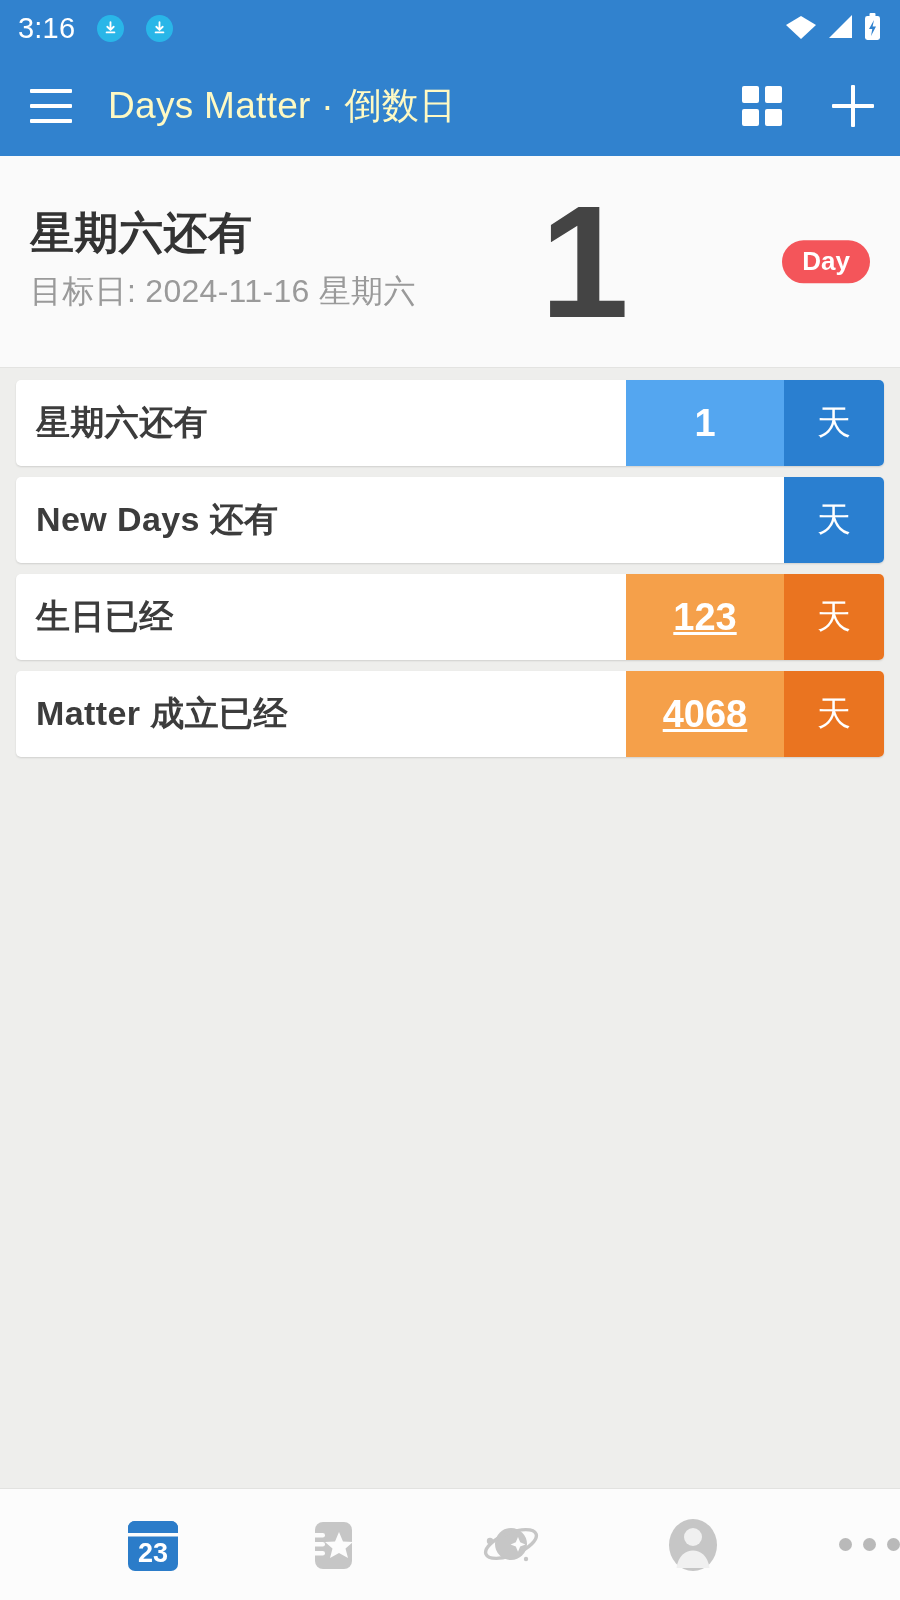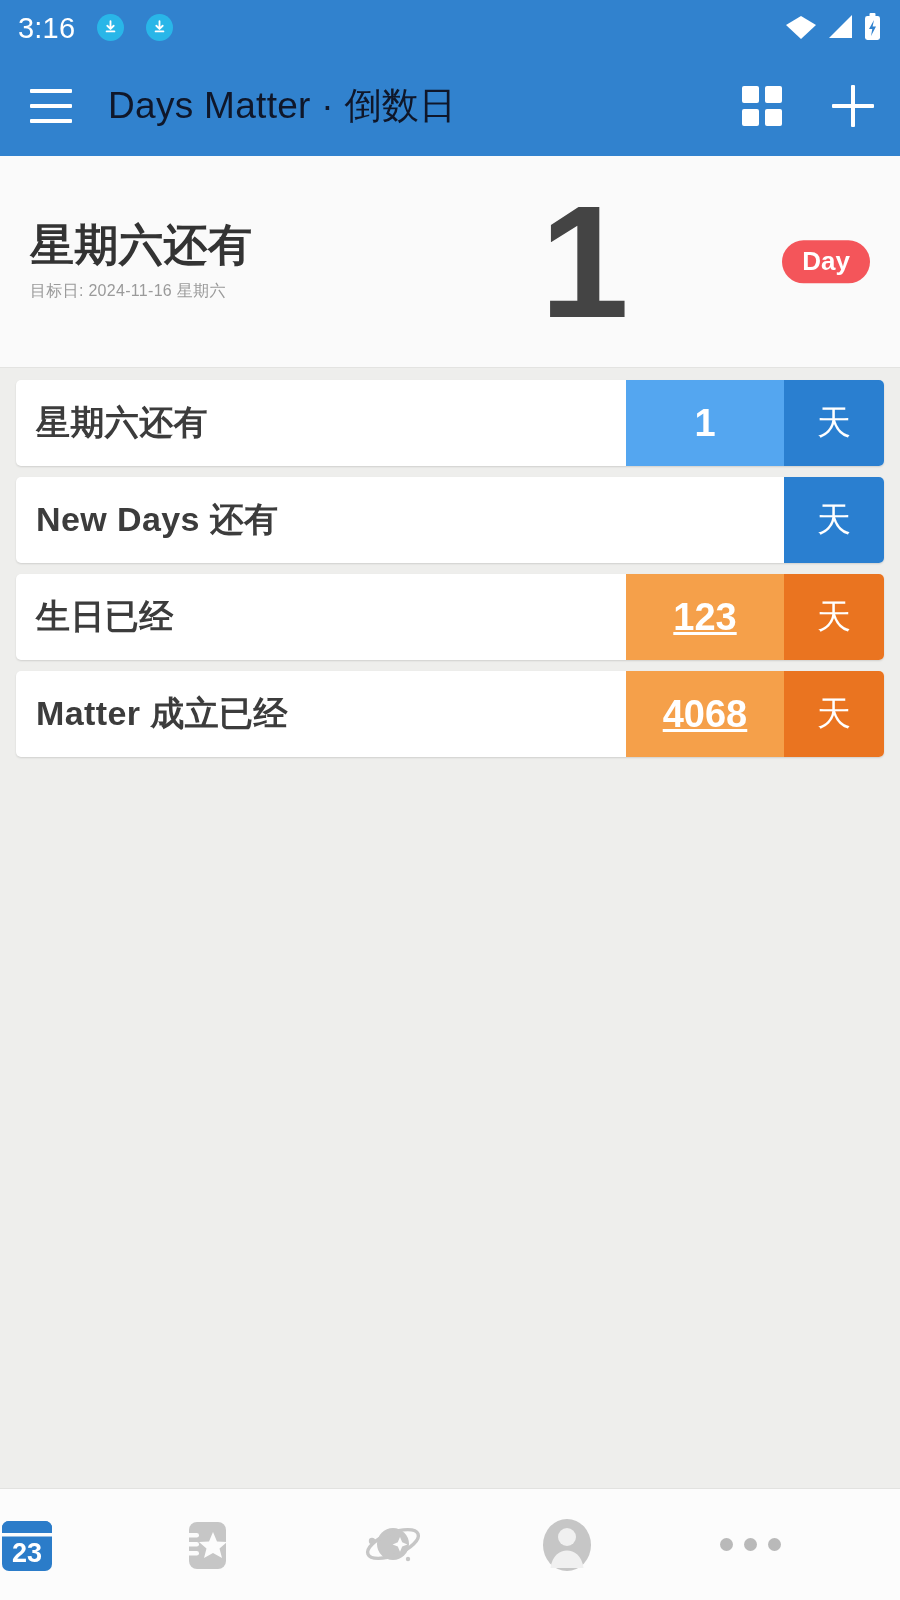--- a/index.html
+++ b/index.html
@@ -24,21 +24,21 @@
     padding: 0 18px;
     flex: 0 0 auto;
   }
   .sb-time {
     color: #ffffff;
     font-size: 29px;
     font-weight: 400;
     letter-spacing: 0.2px;
     line-height: 1;
   }
-  .sb-left { display: flex; align-items: flex-start; gap: 22px; }
+  .sb-left { display: flex; align-items: center; gap: 22px; }
   .sb-right { margin-left: auto; display: flex; align-items: center; gap: 9px; }
   .dl-badge {
     width: 27px; height: 27px; border-radius: 50%;
     background: #29b6e8;
     display: flex; align-items: center; justify-content: center;
   }
   .dl-badge svg { display: block; }
 
   
   .toolbar {
@@ -51,21 +51,21 @@
   .hamburger {
     width: 42px; height: 34px;
     display: flex; flex-direction: column; justify-content: space-between;
     cursor: pointer;
   }
   .hamburger span {
     display: block; height: 4px; width: 100%;
     background: #ffffff; border-radius: 1px;
   }
   .app-title {
-    color: #0f172a;
+    color: #fef9c3;
     font-size: 37px;
     font-weight: 400;
     margin-left: 36px;
     white-space: nowrap;
     letter-spacing: 0.3px;
   }
   .toolbar-actions { margin-left: auto; display: flex; align-items: center; gap: 50px; }
   .grid-icon {
     width: 40px; height: 40px;
     display: grid; grid-template-columns: 17px 17px; grid-template-rows: 17px 17px;
@@ -90,21 +90,21 @@
     padding: 0 30px 0 30px;
     position: relative;
     border-bottom: 1px solid #e3e3e1;
   }
   .hero-texts { display: flex; flex-direction: column; justify-content: center; }
   .hero-title {
     font-size: 44px; font-weight: bold; color: #333333;
     line-height: 1.1; letter-spacing: 0.5px;
   }
   .hero-sub {
-    font-size: 16px; color: #9a9a9a; margin-top: 12px; letter-spacing: 0.3px;
+    font-size: 32px; color: #9a9a9a; margin-top: 12px; letter-spacing: 0.3px;
   }
   .hero-number {
     position: absolute;
     left: 540px; top: 50%; transform: translateY(-50%);
     font-size: 160px; font-weight: bold; color: #444444;
     line-height: 0.95; letter-spacing: -2px;
   }
   .hero-badge {
     position: absolute; right: 30px; top: 50%; transform: translateY(-50%);
     background: #f4555a; color: #ffffff;
@@ -159,21 +159,21 @@
   
   .bottomnav {
     flex: 0 0 auto;
     height: 112px;
     background: #fcfcfc;
     border-top: 1px solid #e2e2e0;
     display: flex; align-items: center;
   }
   .nav-item {
     flex: 1 1 0;
-    display: flex; align-items: center; justify-content: flex-start;
+    display: flex; align-items: center; justify-content: flex-end;
     height: 100%;
     cursor: pointer;
   }
   .nav-item svg { display: block; }
   .dots { display: flex; gap: 11px; }
   .dots i { width: 13px; height: 13px; border-radius: 50%; background: #b9b9b9; display: block; }
 </style>
 </head>
 <body>
 

